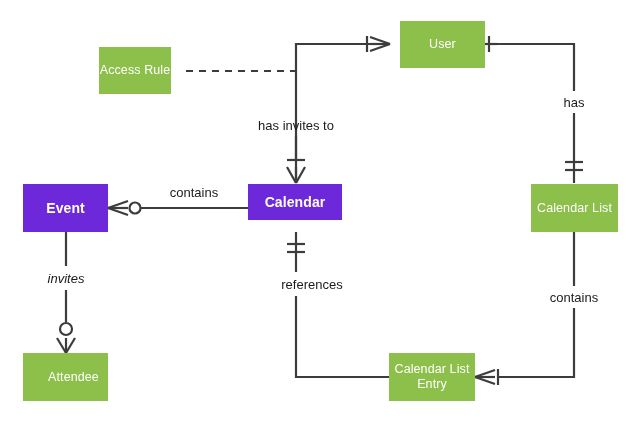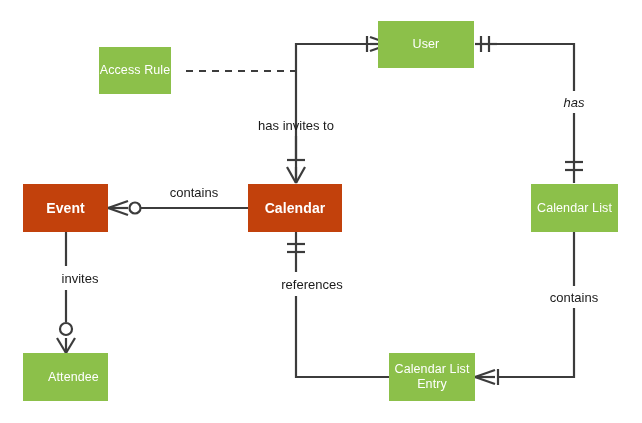--- a/index.html
+++ b/index.html
@@ -32,21 +32,21 @@
     text-align: center;
     color: #ffffff;
     font-size: 12.5px;
     line-height: 15px;
     font-family: "Liberation Sans", sans-serif;
     box-sizing: border-box;
     letter-spacing: 0.1px;
     white-space: pre-line;
   }
   .entity-green { background: #8CC04A; }
-  .entity-orange { background: #c2410c; font-size: 14px; font-weight: bold; }
+  .entity-orange { background: #6d28d9; font-size: 14px; font-weight: bold; }
   .edge-label {
     position: absolute;
     color: #1a1a1a;
     font-size: 13px;
     font-family: "Liberation Sans", sans-serif;
     white-space: nowrap;
     transform: translate(-50%, -50%);
   }
 </style>
 </head>
@@ -126,38 +126,38 @@
         <path d="M 475 377 L 495 370"></path>
         <path d="M 475 377 L 495 384"></path>
         <path d="M 475 377 L 495 377"></path>
       </g>
 
     </g>
   </svg>
 
   <div class="entity-box entity-green" style="left:99px; top:47px; width:72px; height:47px;">Access Rule</div>
 
-  <div class="entity-box entity-green" style="left:378px; top:21px; width:96px; height:47px;">User</div>
+  <div class="entity-box entity-green" style="left:400px; top:21px; width:85px; height:47px;">User</div>
 
   <div class="entity-box entity-orange" style="left:23px; top:184px; width:85px; height:48px;">Event</div>
 
-  <div class="entity-box entity-orange" style="left:248px; top:184px; width:94px; height:48px;">Calendar</div>
+  <div class="entity-box entity-orange" style="left:248px; top:184px; width:94px; height:36px;">Calendar</div>
 
   <div class="entity-box entity-green" style="left:531px; top:184px; width:87px; height:48px;">Calendar List</div>
 
   <div class="entity-box entity-green" style="left:23px; top:353px; width:85px; height:48px;padding-left:16px;">Attendee</div>
 
   <div class="entity-box entity-green" style="left:389px; top:353px; width:86px; height:48px;">Calendar List
 Entry</div>
 
   <div class="edge-label" style="left:296px; top:125px;">has invites to</div>
 
   <div class="edge-label" style="left:194px; top:192px;">contains</div>
 
-  <div class="edge-label" style="left:80px; top:278px;">invites</div>
+  <div class="edge-label" style="left:66px; top:278px;font-style:italic;">invites</div>
 
   <div class="edge-label" style="left:312px; top:284px;">references</div>
 
-  <div class="edge-label" style="left:574px; top:102px;font-style:italic;">has</div>
+  <div class="edge-label" style="left:574px; top:102px;">has</div>
 
   <div class="edge-label" style="left:574px; top:297px;">contains</div>
 
 </div>
 
 </body></html>

